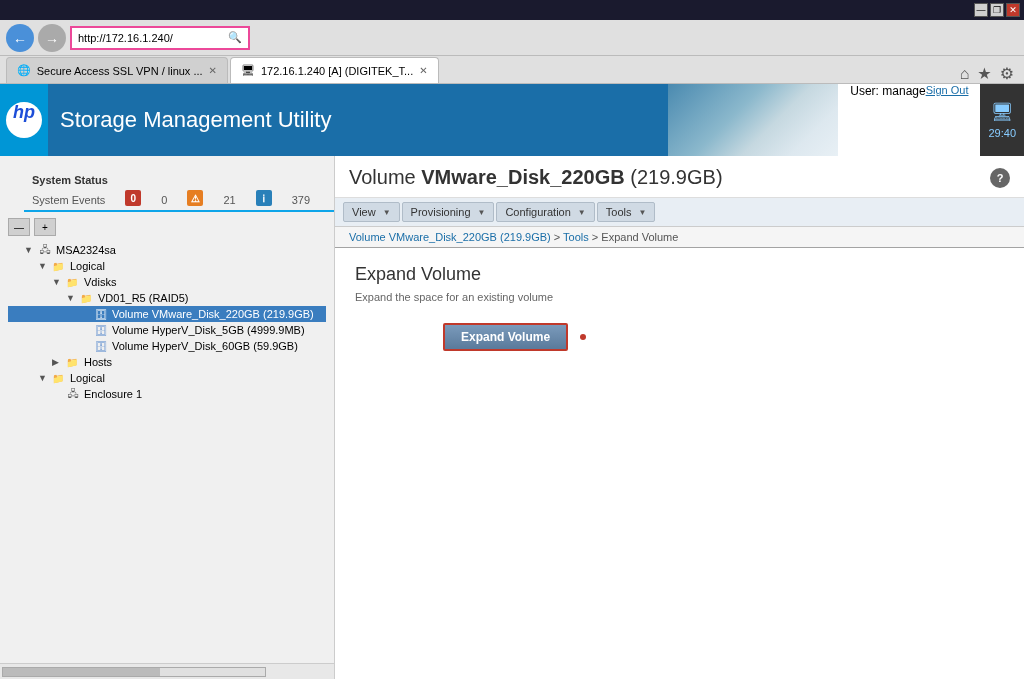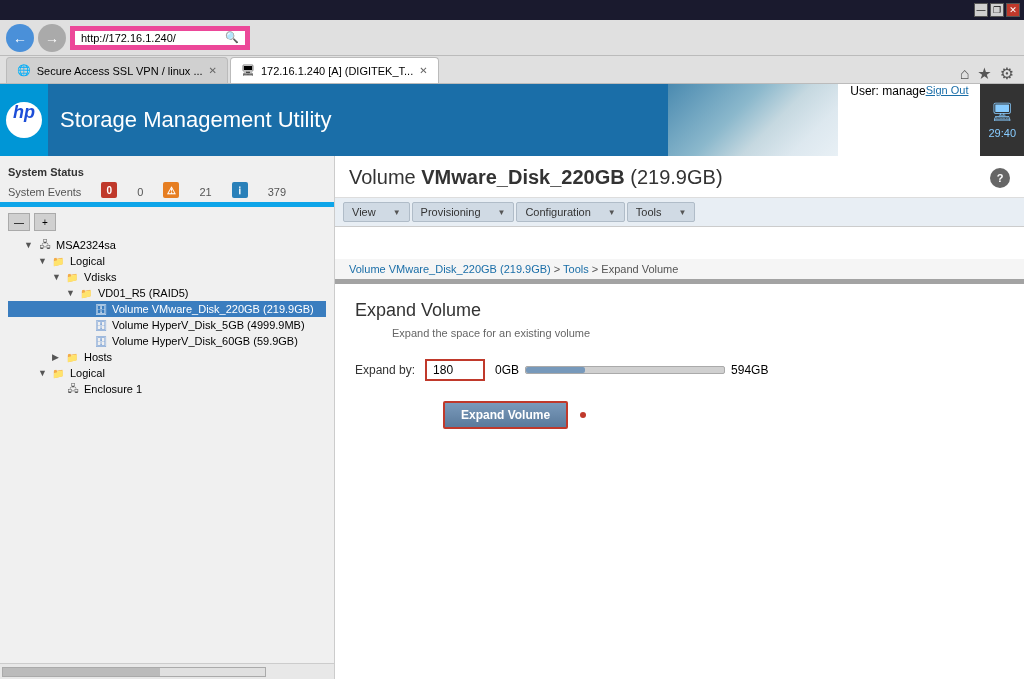--- a/index.html
+++ b/index.html
@@ -7,21 +7,21 @@
     .browser-titlebar { background: #1a1a2e; height: 20px; display: flex; align-items: center; justify-content: flex-end; padding: 0 4px; gap: 2px; }
     .titlebar-btn { width: 14px; height: 14px; border-radius: 0; border: 1px solid #555; display: flex; align-items: center; justify-content: center; font-size: 9px; cursor: pointer; }
     .titlebar-btn.minimize { background: #d0d0d0; }
     .titlebar-btn.restore { background: #d0d0d0; }
     .titlebar-btn.close { background: #c0392b; color: white; }
 
     .browser-nav { background: #e0e0e0; height: 36px; display: flex; align-items: center; padding: 0 6px; gap: 4px; border-bottom: 1px solid #bbb; }
     .nav-btn { width: 28px; height: 28px; background: #4a90d9; border-radius: 50%; display: flex; align-items: center; justify-content: center; color: white; font-size: 14px; cursor: pointer; border: none; }
     .nav-btn.back { background: #4a90d9; }
     .nav-btn.forward { background: #aaa; }
-    .address-bar { flex: 0 0 180px; height: 24px; border: 5px solid #ec4899; background: white; display: flex; align-items: center; padding: 0 6px; font-size: 11px; }
+    .address-bar { flex: 0 0 180px; height: 24px; border: 2px solid #ec4899; background: white; display: flex; align-items: center; padding: 0 6px; font-size: 11px; }
 
     .tabs-row { display: flex; align-items: flex-end; padding: 0 6px; background: #e0e0e0; border-bottom: 1px solid #bbb; height: 28px; gap: 2px; }
     .browser-tab { height: 26px; padding: 0 10px; background: #d0d0d0; border: 1px solid #bbb; border-bottom: none; border-radius: 4px 4px 0 0; display: flex; align-items: center; font-size: 11px; gap: 6px; cursor: pointer; }
     .browser-tab.active { background: white; }
     .browser-tab-icons { margin-left: auto; display: flex; gap: 8px; align-items: center; font-size: 16px; color: #555; padding-right: 4px; }
 
     
     .app-window { display: flex; flex-direction: column; height: calc(679px - 20px - 36px - 28px); }
 
     
@@ -32,21 +32,21 @@
     .header-right { display: flex; align-items: center; gap: 0; }
     .header-image { width: 170px; height: 72px; background: linear-gradient(135deg, #4a8ab0 0%, #8bb8cc 40%, #c5d8e0 60%, #dde8ef 80%, #e8f0f5 100%); overflow: hidden; }
     .user-panel { background: white; height: 72px; display: flex; flex-direction: row; align-items: flex-start; justify-content: center; padding: 0 12px; min-width: 120px; }
     .time-panel { background: #333; height: 72px; display: flex; flex-direction: column; align-items: center; justify-content: center; padding: 0 8px; gap: 4px; }
 
     
     .main-area { display: flex; flex: 1; overflow: hidden; }
 
     
     .sidebar { width: 335px; background: #f0f0f0; border-right: 1px solid #ccc; display: flex; flex-direction: column; overflow: hidden; }
-    .sidebar-section { padding: 10px 8px 4px 8px; border-bottom: 5px solid #0ea5e9; }
+    .sidebar-section { padding: 18px 8px 4px 8px; border-bottom: 2px solid #0ea5e9; margin-left: 24px; }
     .sidebar-section-title { font-weight: bold; font-size: 11px; color: #333; margin-bottom: 4px; }
     .system-time-row { font-size: 11px; color: #555; }
     .system-events-row { display: flex; align-items: flex-end; gap: 20px; font-size: 11px; color: #555; margin-top: 4px; }
     .badge { display: inline-flex; align-items: center; justify-content: center; width: 16px; height: 16px; border-radius: 2px; font-size: 10px; font-weight: bold; color: white; }
     .badge.error { background: #c0392b; }
     .badge.warning { background: #e67e22; }
     .badge.info { background: #2980b9; }
 
     .config-view-section { flex: 1; overflow-y: auto; padding: 6px 8px; }
     .config-view-title { font-weight: bold; font-size: 11px; color: #333; margin-bottom: 6px; }
@@ -72,29 +72,29 @@
 
     
     .content-area { flex: 1; background: white; display: flex; flex-direction: column; overflow: hidden; }
 
     .volume-header { padding: 10px 14px 8px 14px; display: flex; align-items: center; justify-content: space-between; border-bottom: 1px solid #ddd; }
     .volume-title { font-size: 20px; color: #333; }
     .volume-title strong { font-weight: bold; }
     .help-btn { width: 20px; height: 20px; background: #666; color: white; border-radius: 50%; display: flex; align-items: center; justify-content: center; font-size: 11px; font-weight: bold; cursor: pointer; }
 
     .toolbar { background: #e8eef4; border-bottom: 1px solid #ccc; display: flex; align-items: center; padding: 4px 8px; gap: 2px; }
-    .toolbar-menu { display: flex; align-items: center; gap: 17px; padding: 3px 8px; background: #d0dae4; border: 1px solid #b0bcc8; border-radius: 2px; cursor: pointer; font-size: 11px; color: #333; }
+    .toolbar-menu { display: flex; align-items: center; gap: 7px; padding: 3px 8px; background: #d0dae4; border: 1px solid #b0bcc8; border-radius: 2px; cursor: pointer; font-size: 11px; color: #333; }
     .dropdown-arrow { font-size: 8px; color: #555; }
 
-    .breadcrumb-bar { padding: 4px 14px; background: #f5f5f5; border-bottom: 5px solid #a3a3a3; font-size: 11px; color: #555; margin-top: 32px; }
+    .breadcrumb-bar { padding: 4px 14px; background: #f5f5f5; border-bottom: 1px solid #a3a3a3; font-size: 11px; color: #555; }
     .breadcrumb-link { color: #1a6ea8; text-decoration: none; cursor: pointer; }
 
     .content-body { padding: 16px 20px; flex: 1; }
     .page-heading { font-size: 18px; color: #333; margin-bottom: 6px; }
-    .page-description { font-size: 11px; color: #666; margin-bottom: 20px; margin-left: 37px; }
+    .page-description { font-size: 11px; color: #666; margin-bottom: 20px; }
 
     .expand-form { display: flex; align-items: center; gap: 10px; margin-top: 16px; }
     .expand-label { font-size: 12px; color: #333; }
     .expand-input-box { border: 2px solid #c0392b; padding: 2px 6px; width: 60px; font-size: 12px; }
     .slider-container { display: flex; align-items: center; gap: 6px; }
     .slider-track { width: 200px; height: 8px; background: #d0d0d0; border: 1px solid #aaa; border-radius: 2px; position: relative; }
     .slider-fill { width: 30%; height: 100%; background: #7799bb; border-radius: 2px; }
     .expand-volume-btn { padding: 5px 16px; background: linear-gradient(to bottom, #7a9abb, #5a7a9b); color: white; border: 2px solid #c0392b; font-size: 12px; font-weight: bold; cursor: pointer; border-radius: 2px; }
 
     .red-dot { width: 6px; height: 6px; background: #c0392b; border-radius: 50%; display: inline-block; margin-left: 4px; }
@@ -290,31 +290,20 @@
         <span> &gt; </span>
         <span class="breadcrumb-link">Tools</span>
         <span> &gt; </span>
         <span>Expand Volume</span>
       </div>
 
       <div class="content-body">
         <div class="page-heading">Expand Volume</div>
         <div class="page-description">Expand the space for an existing volume</div>
 
-        <div class="expand-form">
-          <span class="expand-label">Expand by:</span>
-          <input class="expand-input-box" type="text" value="180" style="border: 2px solid rgb(192, 57, 43); padding: 2px 6px; width: 60px; font-size: 12px;">
-          <div class="slider-container">
-            <span>0GB</span>
-            <div class="slider-track">
-              <div class="slider-fill"></div>
-            </div>
-            <span>594GB</span>
-          </div>
-        </div>
 
         <div style="margin-top:20px;margin-left:0;display:flex;align-items:center;gap:8px;">
           <div style="width:80px;"></div>
           <button class="expand-volume-btn">Expand Volume</button>
           <span class="red-dot"></span>
         </div>
       </div>
 
     </div>
   </div>

